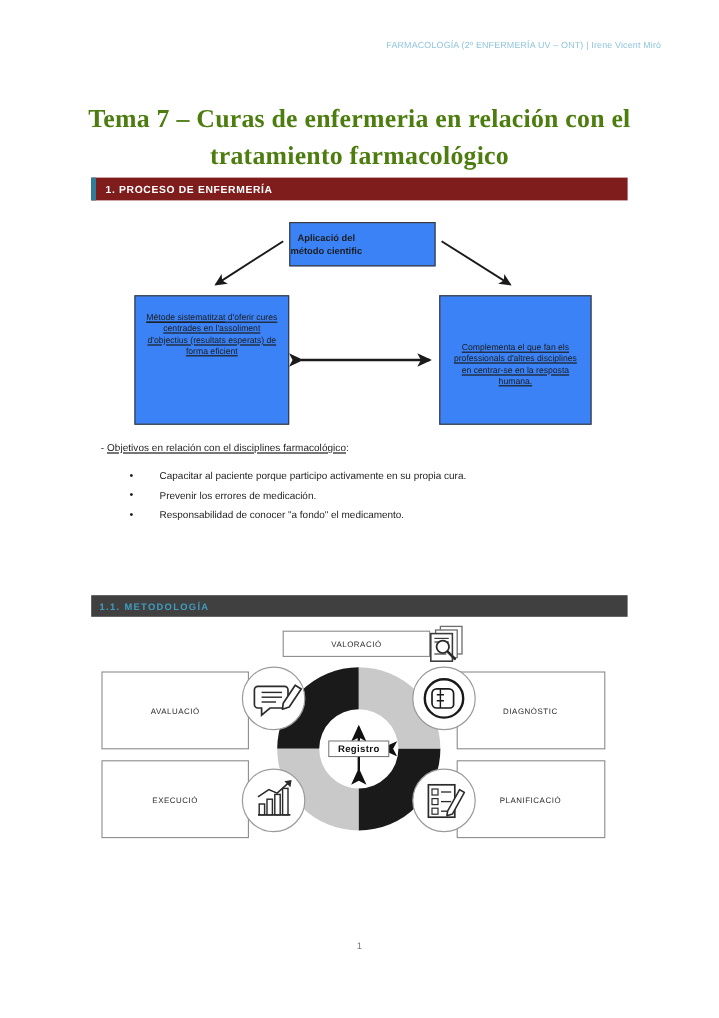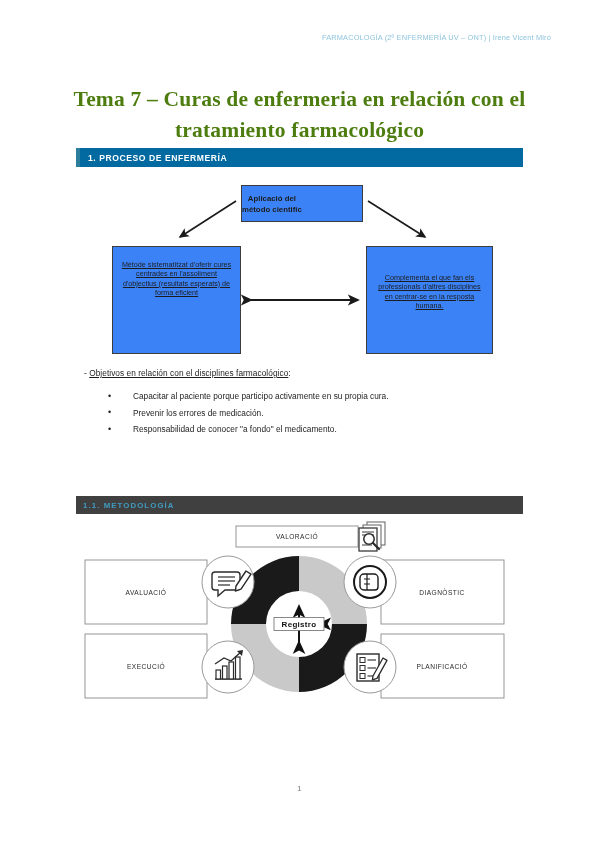--- a/index.html
+++ b/index.html
@@ -51,21 +51,21 @@
   }
   .doc-title .line2 { display: block; }
 
   
   .section-bar {
     position: absolute;
     left: 76px;
     top: 148px;
     width: 447px;
     height: 19px;
-    background: #0369a1;
+    background: #7f1d1d;
     border-left: 4px solid #2d7d9c;
     box-sizing: border-box;
     display: flex;
     align-items: center;
   }
   .section-bar span {
     color: #ffffff;
     font-size: 8.6px;
     font-weight: bold;
     letter-spacing: 0.55px;
@@ -119,21 +119,21 @@
     line-height: 11px;
   }
   .dbox-left {
     left: 36px; top: 64px; width: 129px; height: 108px;
     align-items: flex-start;
     padding-top: 13px;
   }
   .dbox-right {
     left: 290px; top: 64px; width: 127px; height: 108px;
     align-items: flex-start;
-    padding-top: 26px;
+    padding-top: 38px;
   }
   .dbox-left .inner, .dbox-right .inner {
     padding: 0 8px;
     text-decoration: underline;
   }
   .u { text-decoration: underline; }
 
   
   .diagram-top svg.arrows {
     position: absolute;

